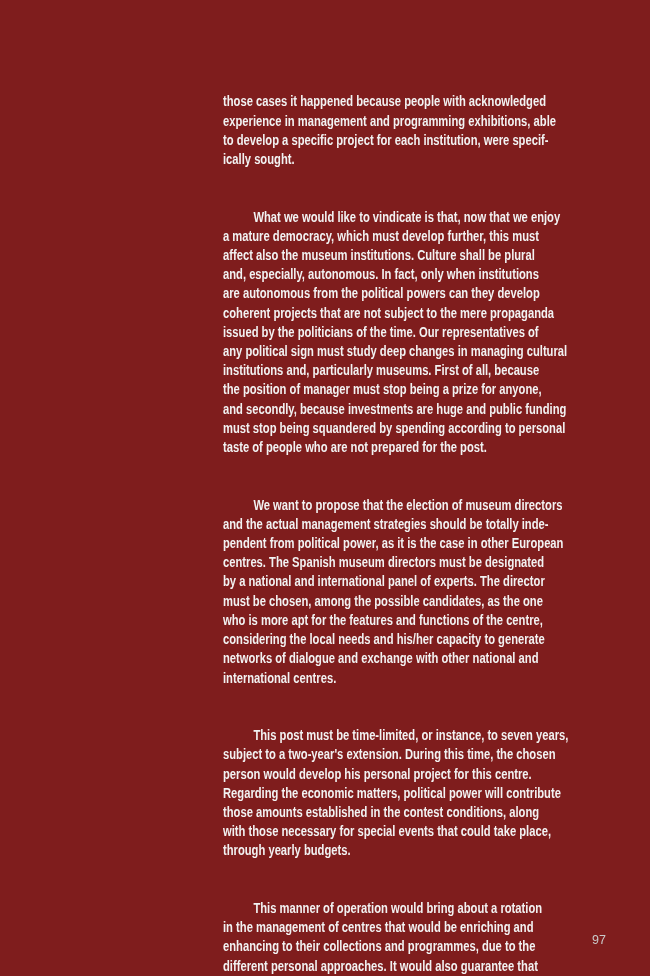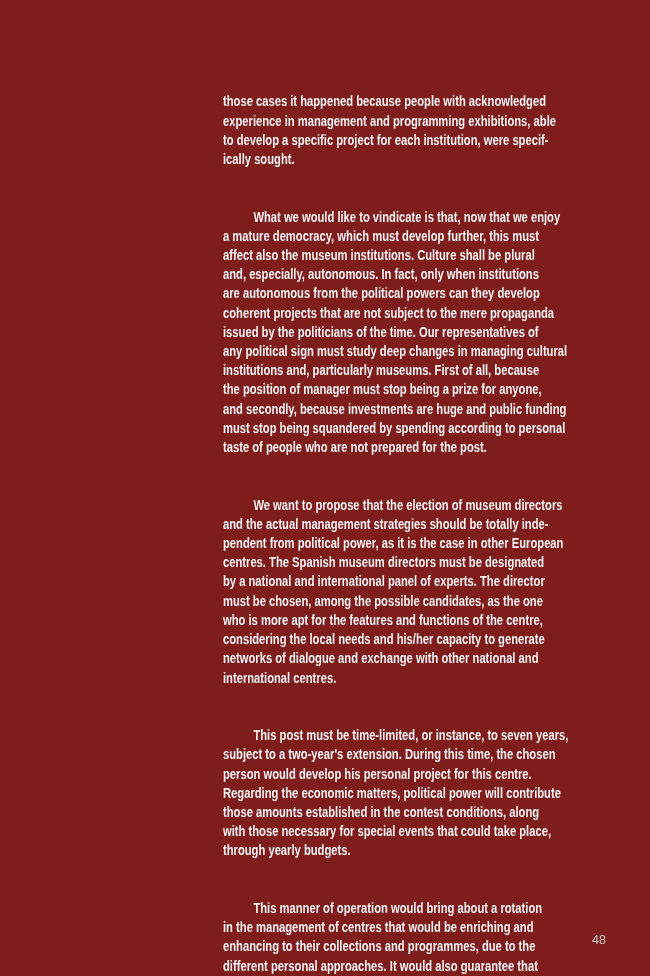--- a/index.html
+++ b/index.html
@@ -105,14 +105,14 @@
 different personal approaches. It would also guarantee that
 political power would not interfere in the activities developed
 by the art centres, an interference that leads to situations of
 flagrant despotism that make some centres veer to and fro,
 without direction, due to the endless change of directors that,
 since they are usually of opposite political affiliation, try to
 erase all trace of the previous directors.</p>
   </main>
 
 
-  <div class="page-number">48</div>
+  <div class="page-number">97</div>
 </div>
 
 </body></html>

